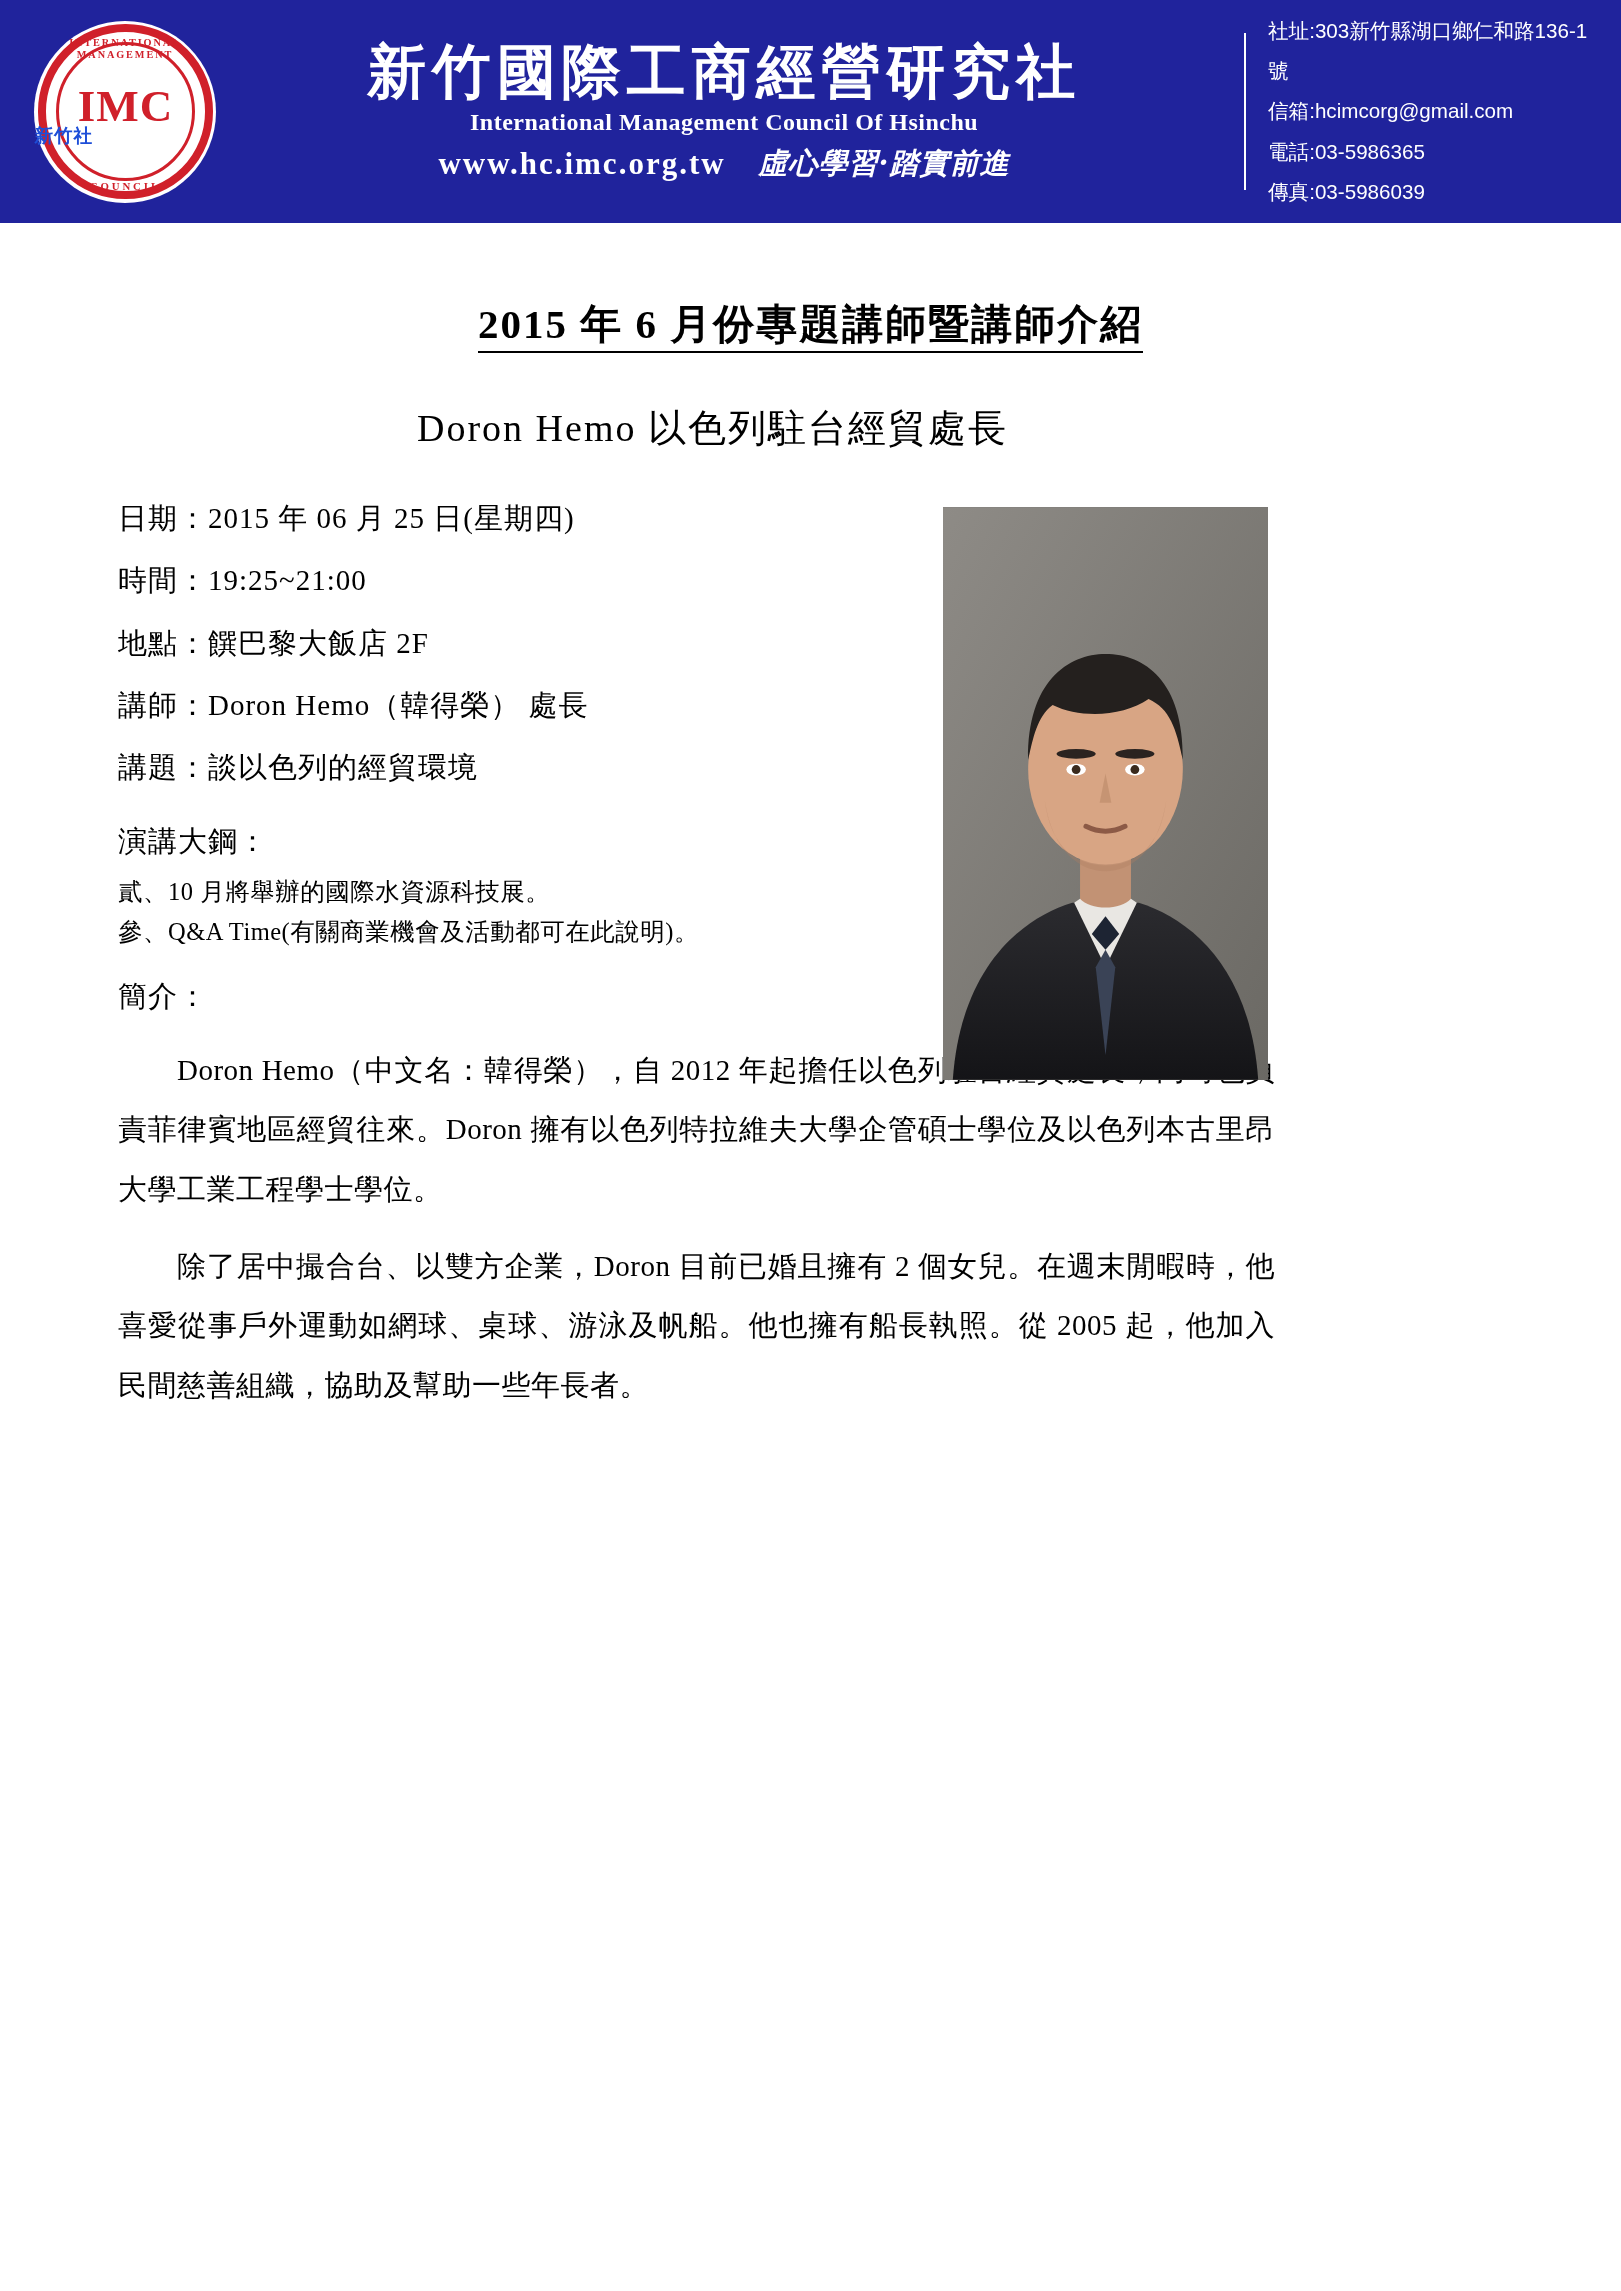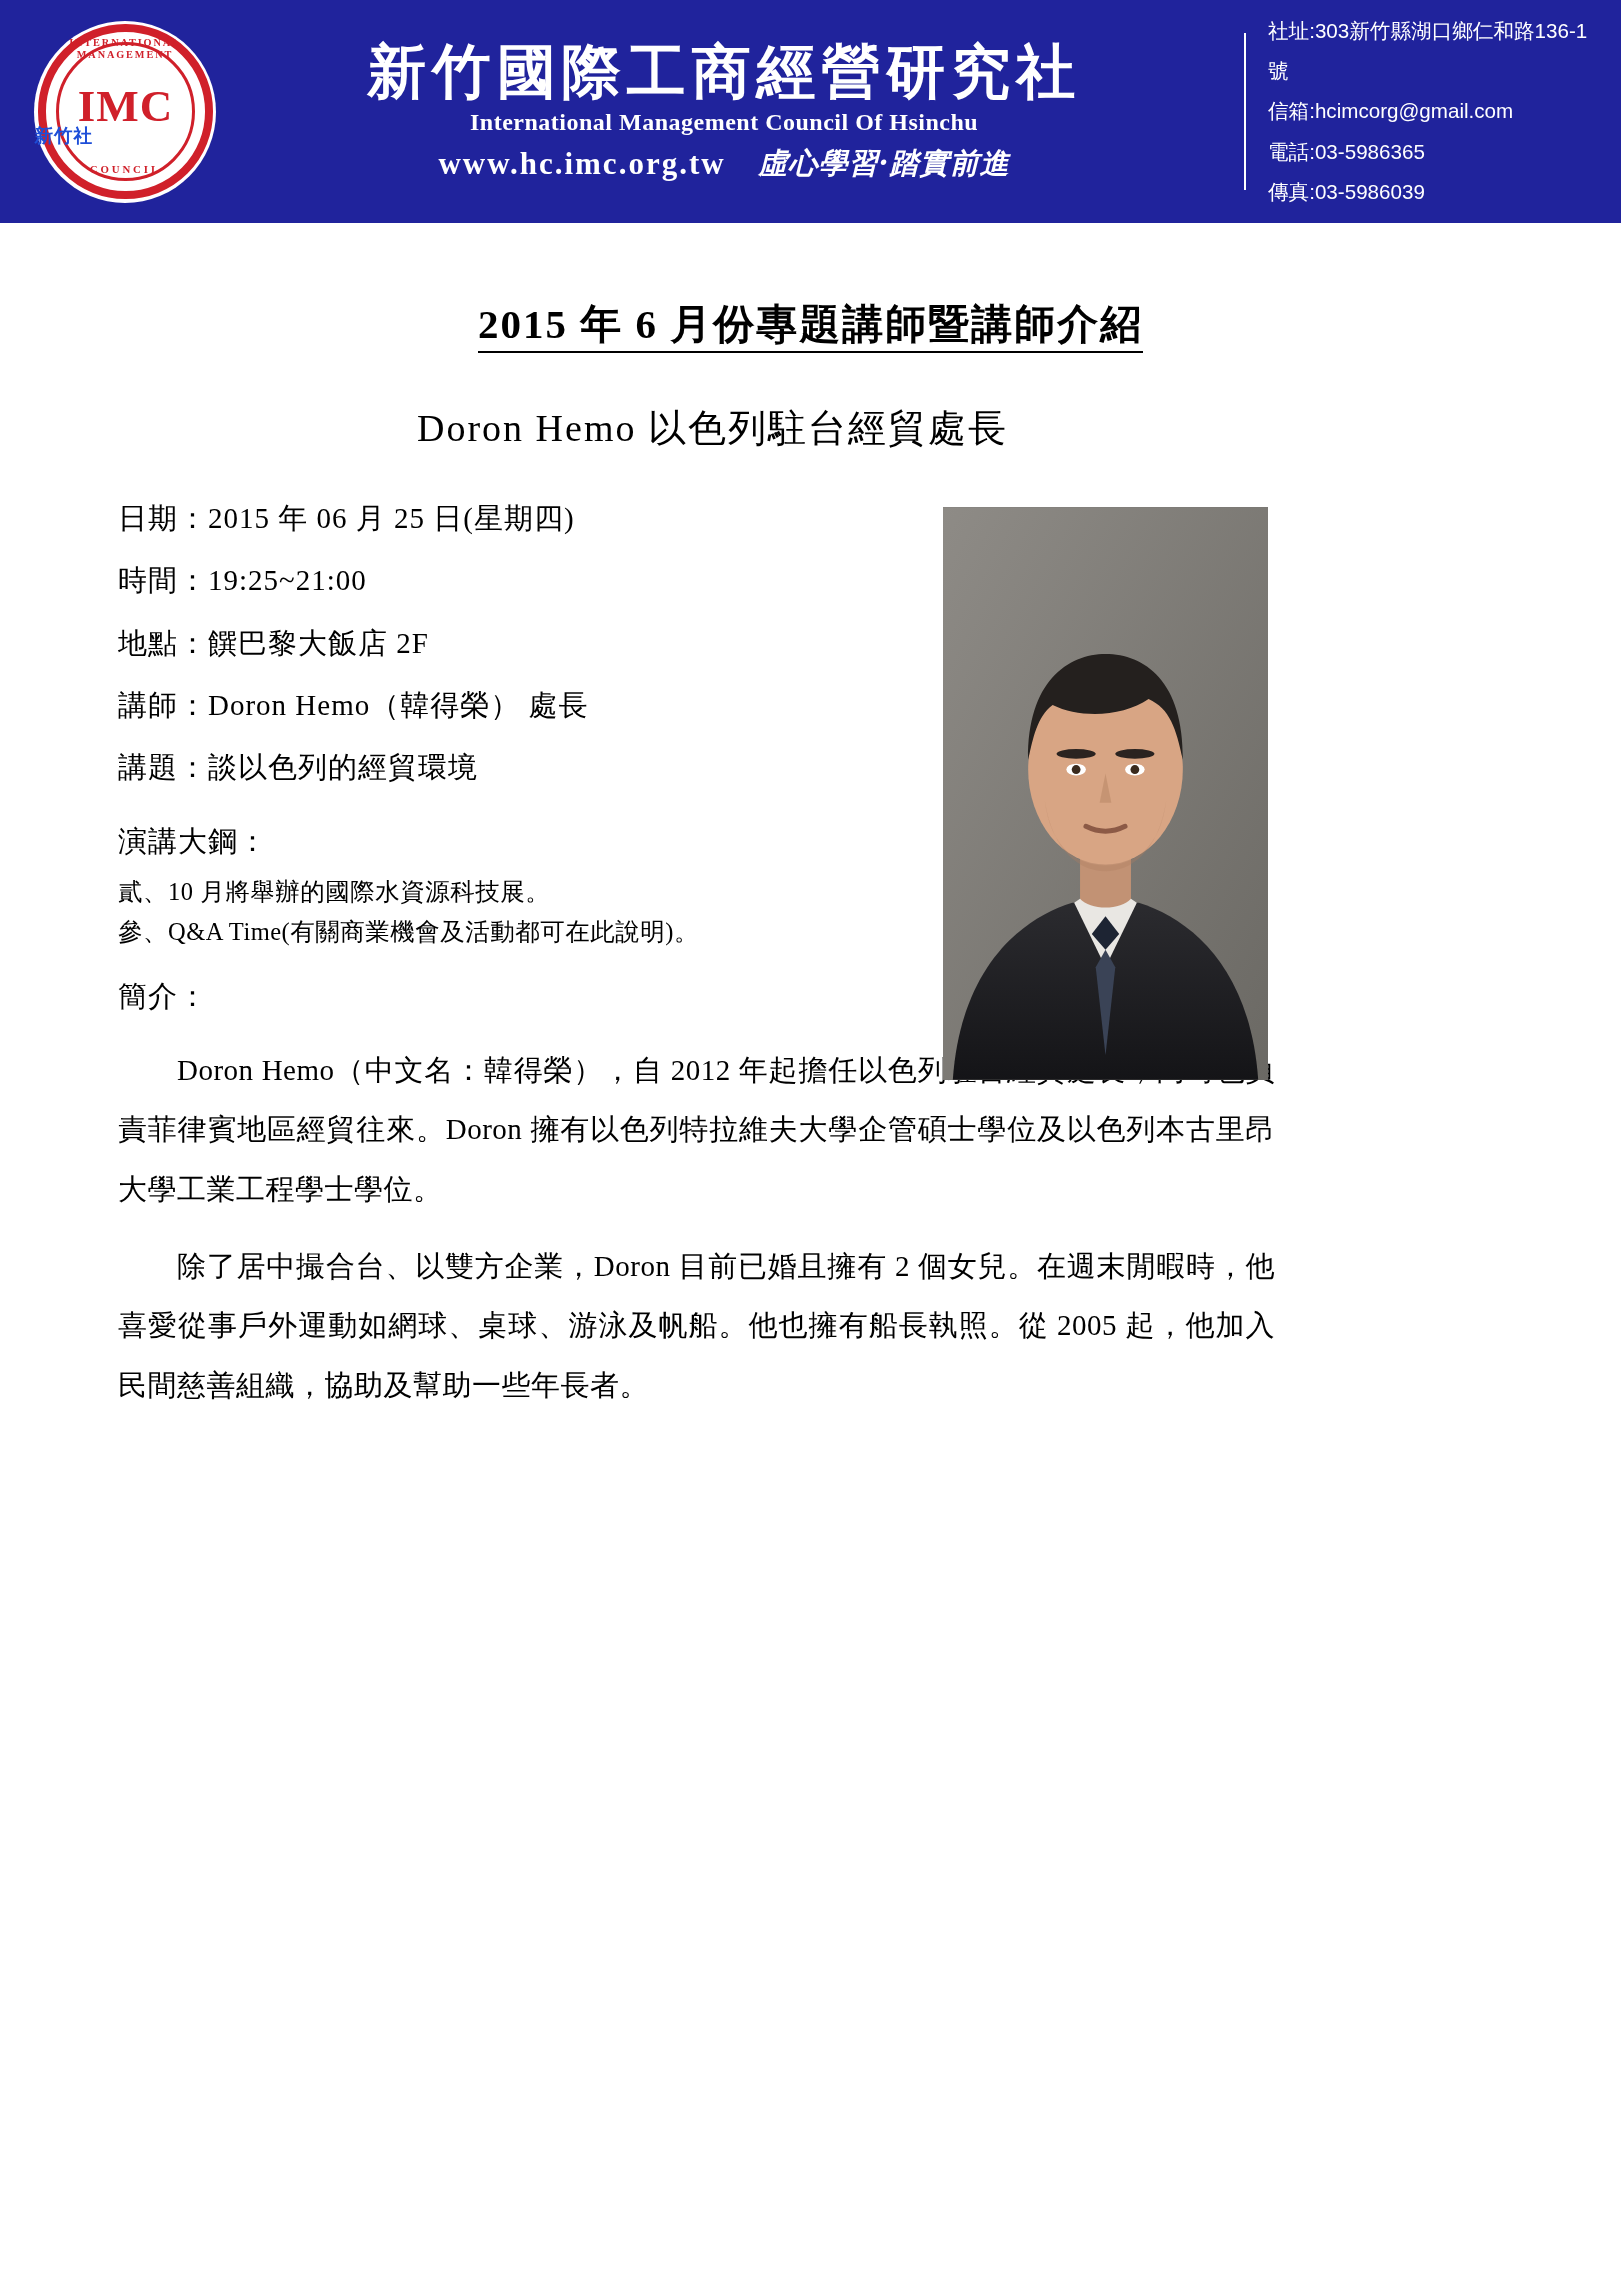--- a/index.html
+++ b/index.html
@@ -91,21 +91,21 @@
     text-align: center;
     color: #d0202a;
     font-size: 10.8px;
     font-weight: bold;
     letter-spacing: 2px;
     transform: scaleX(0.95);
   }
   .logo .arc-bottom {
     position: absolute;
     z-index: 3;
-    bottom: 28px;
+    bottom: 11px;
     left: 0;
     right: 0;
     text-align: center;
     color: #d0202a;
     font-size: 10.8px;
     font-weight: bold;
     letter-spacing: 2.9px;
   }
 
   .header-titles {

